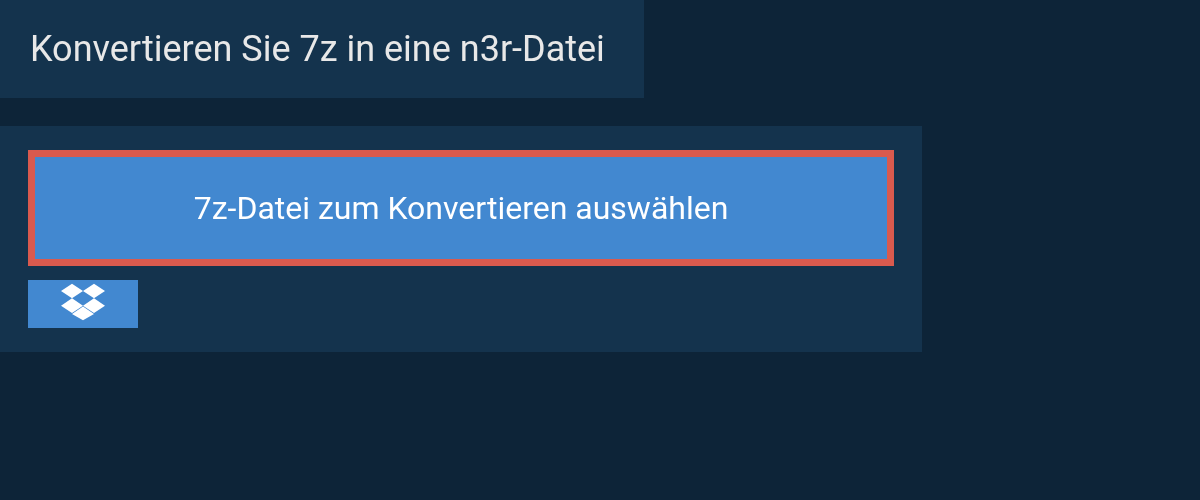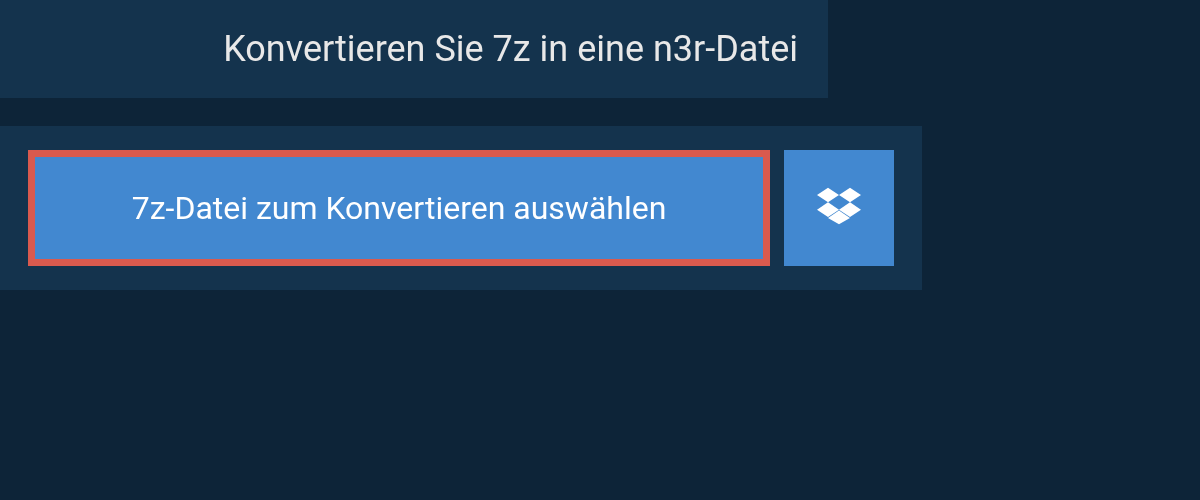--- a/index.html
+++ b/index.html
@@ -10,36 +10,36 @@
     body {
       width: 1200px;
       height: 500px;
       background: #0d2438;
       font-family: -apple-system, BlinkMacSystemFont, "Segoe UI", Roboto, Arial, sans-serif;
       overflow: hidden;
     }
     .header-bar {
       background: #14334d;
       padding: 28px 30px;
-      width: 828px;
-      text-align: right;
+      width: 644px;
     }
     .header-title {
       color: #e8e8e8;
       font-size: 36px;
       font-weight: 400;
     }
     .upload-panel {
       background: #14334d;
       margin-top: 28px;
       padding: 24px 28px;
       width: 922px;
       display: flex;
       gap: 14px;
       align-items: stretch;
+      flex-direction: column;
     }
     .file-select-button {
       flex: 1;
       background: #4288d0;
       border: 7px solid #d95a4e;
       color: #ffffff;
       font-size: 32px;
       font-weight: 400;
       padding: 32px 20px;
       text-align: center;

